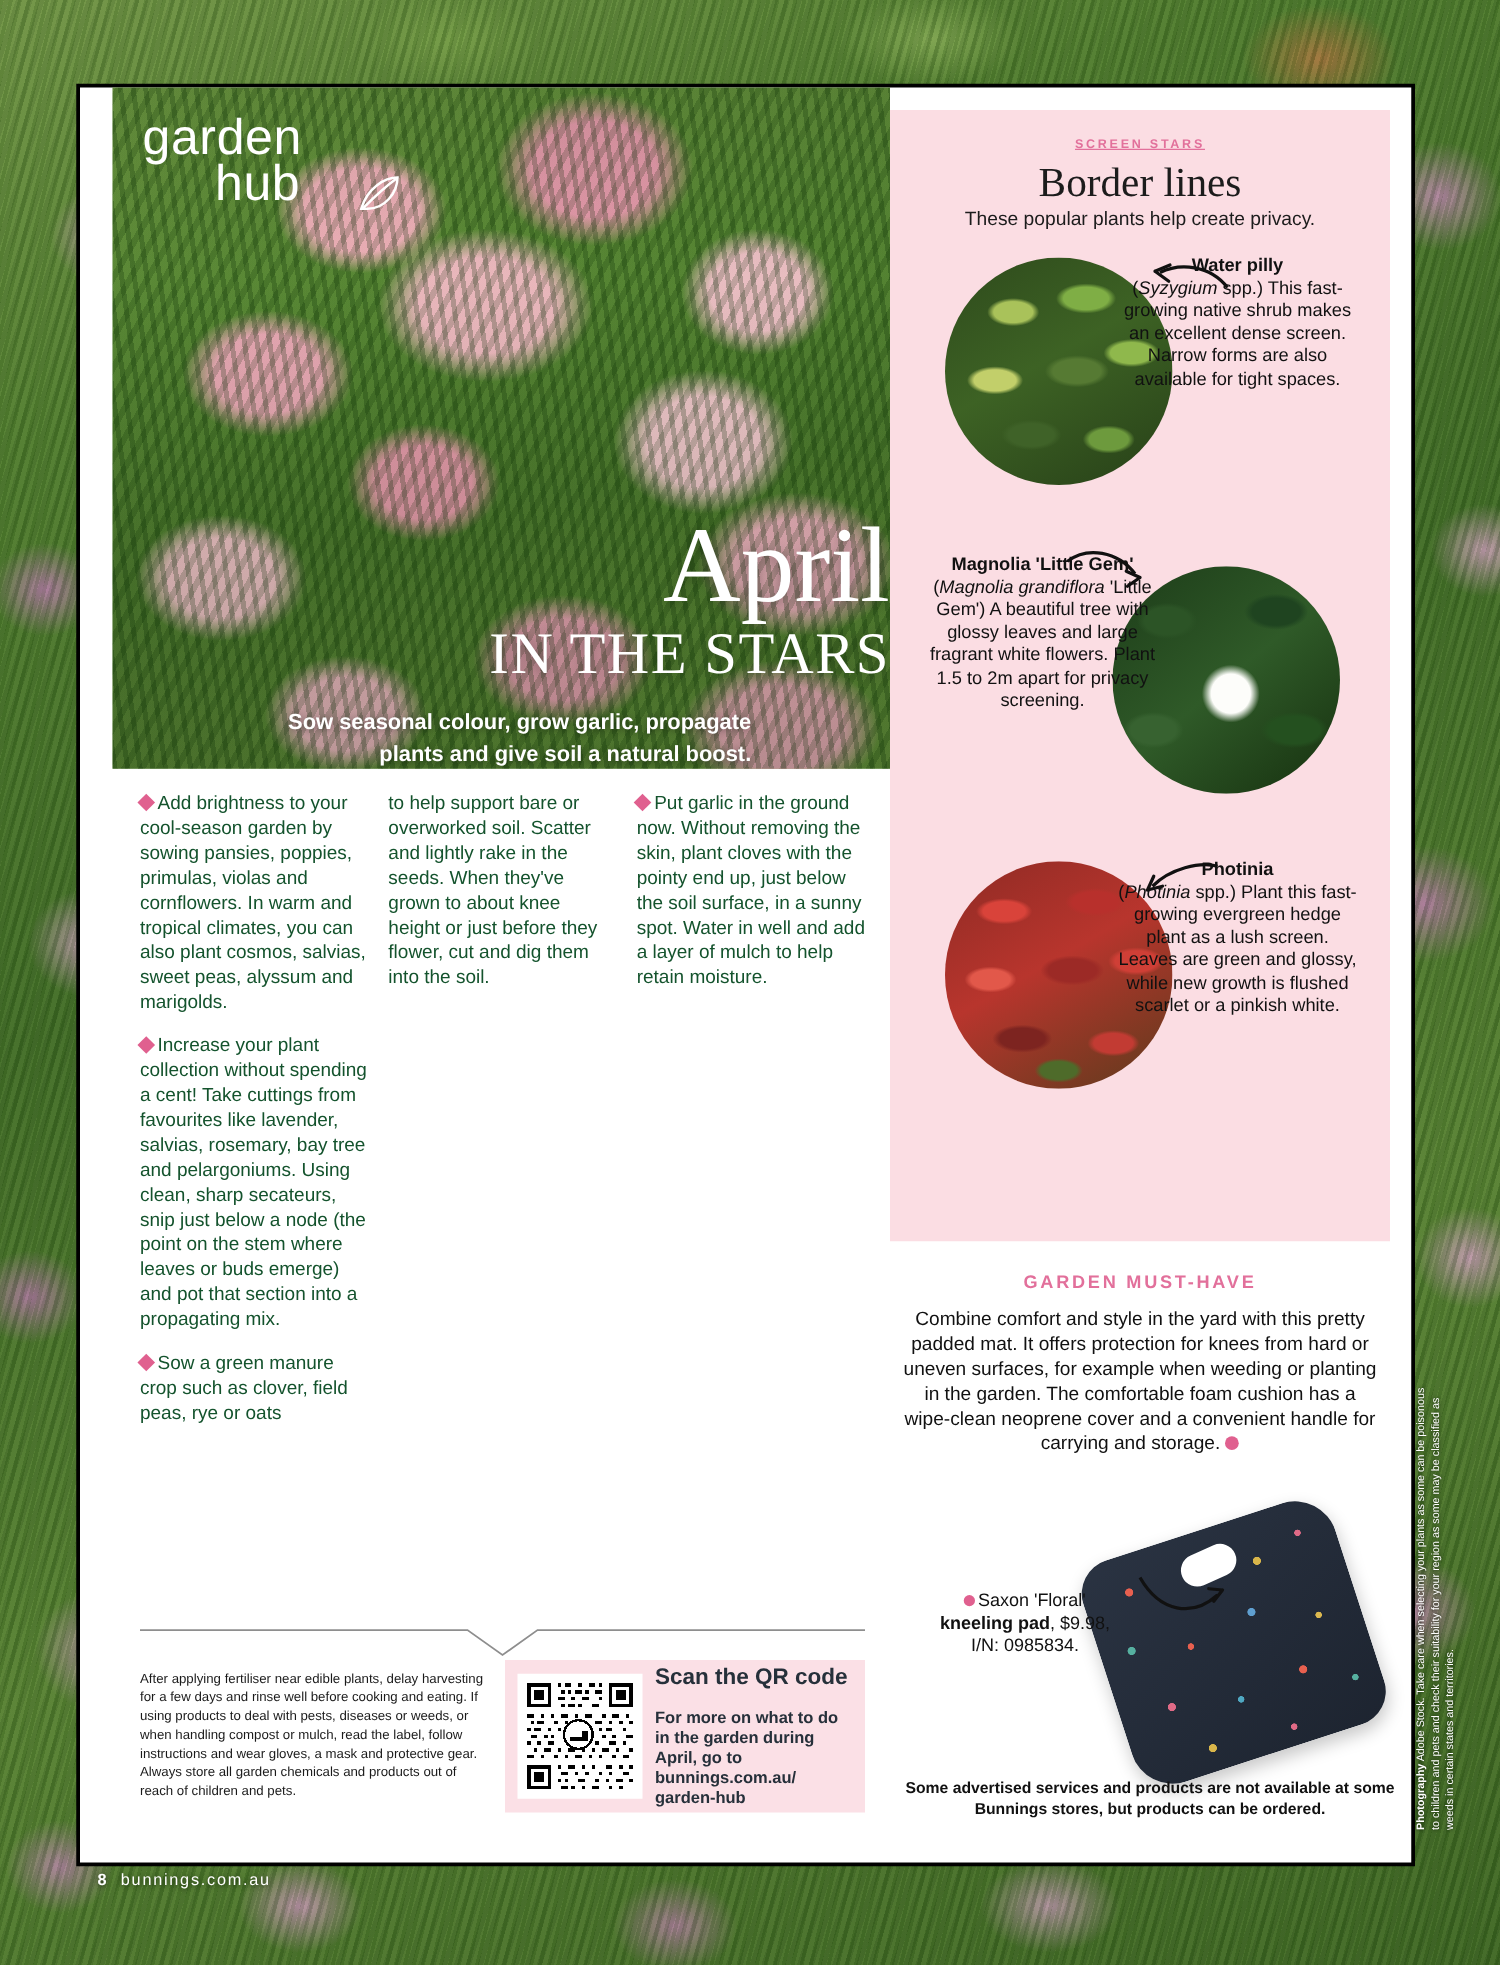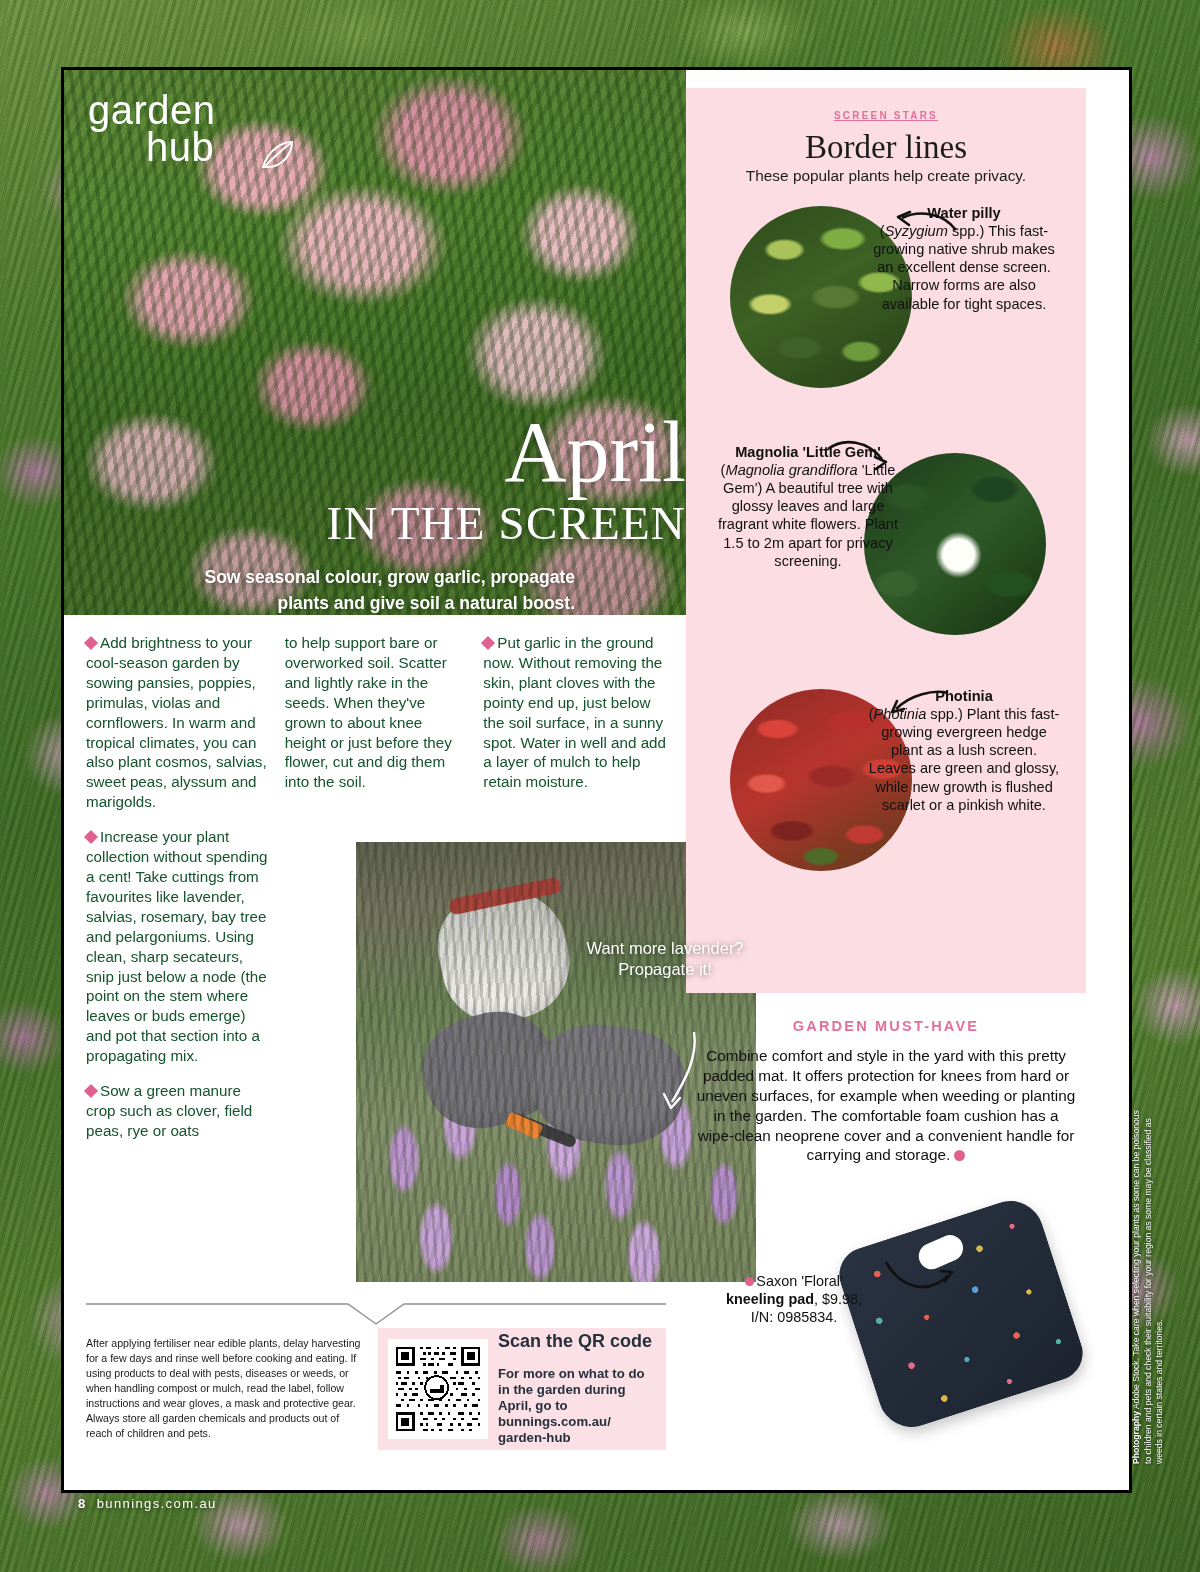--- a/index.html
+++ b/index.html
@@ -44,20 +44,21 @@
   }
 
   
   #sheet {
     position: absolute;
     left: 64px; top: 70px;
     width: 1065px; height: 1420px;
     background: #ffffff;
     box-shadow: 0 0 0 3px #000;
     display: flex;
+    padding-left: 26px;
   }
   .col-left  { width: 622px; position: relative; }
   .col-right { width: 443px; position: relative; padding: 0; }
 
   
   .hero {
     position: relative;
     height: 545px;
     overflow: hidden;
     background:
@@ -390,55 +391,40 @@
           <span class="l1">garden</span>
           <span class="l2">hub</span>
           <svg class="leaf" width="34" height="30" viewBox="0 0 34 30">
             <path d="M3 27 C8 10 22 2 32 2 C32 14 22 27 8 27 Z" fill="none" stroke="#fff" stroke-width="2"></path>
             <path d="M4 27 C12 19 24 8 31 3" stroke="#fff" stroke-width="2" fill="none"></path>
           </svg>
         </div>
 
         <div class="hero-title">
           <div class="t-month">April</div>
-          <div class="t-sub">IN THE SCREEN</div>
+          <div class="t-sub">IN THE STARS</div>
           <div class="t-desc">Sow seasonal colour, grow garlic, propagate plants and give soil a natural boost.</div>
         </div>
       </div>
     </div>
 
     <div class="body-cols">
       <div class="bcol">
         <p><span class="dia"></span><span>Add brightness to your cool-season garden by sowing pansies, poppies, primulas, violas and cornflowers. In warm and tropical climates, you can also plant cosmos, salvias, sweet peas, alyssum and marigolds.</span></p>
         <p><span class="dia"></span><span>Increase your plant collection without spending a cent! Take cuttings from favourites like lavender, salvias, rosemary, bay tree and pelargoniums. Using clean, sharp secateurs, snip just below a node (the point on the stem where leaves or buds emerge) and pot that section into a propagating mix.</span></p>
         <p><span class="dia"></span><span>Sow a green manure crop such as clover, field peas, rye or oats</span></p>
       </div>
       <div class="bcol">
         <p><span>to help support bare or overworked soil. Scatter and lightly rake in the seeds. When they've grown to about knee height or just before they flower, cut and dig them into the soil.</span></p>
       </div>
       <div class="bcol">
         <p><span class="dia"></span><span>Put garlic in the ground now. Without removing the skin, plant cloves with the pointy end up, just below the soil surface, in a sunny spot. Water in well and add a layer of mulch to help retain moisture.</span></p>
       </div>
     </div>
 
-    <div class="lav-wrap">
-      <div class="lav">
-        <div class="glove glove-a"></div>
-        <div class="cuff"></div>
-        <div class="glove glove-c"></div>
-        <div class="glove glove-b"></div>
-        <div class="secateur"></div>
-        <div class="secateur2"></div>
-      </div>
-      <div class="lav-cap">Want more lavender? Propagate it!</div>
-      <svg class="lav-arrow" width="46" height="92" viewBox="0 0 46 92">
-        <path d="M36 4 C40 30 26 54 14 74" stroke="#fff" stroke-width="2.4" fill="none"></path>
-        <path d="M6 66 L13 80 L22 70" stroke="#fff" stroke-width="2.4" fill="none" stroke-linecap="round" stroke-linejoin="round"></path>
-      </svg>
-    </div>
 
     <div class="rule-wrap">
       <svg class="rule-svg" width="580" height="26" viewBox="0 0 580 26">
         <path d="M0 2 L262 2 L290 22 L318 2 L580 2" stroke="#8e8e8e" stroke-width="1.4" fill="none"></path>
       </svg>
     </div>
 
     <div class="foot-row">
       <div class="foot-note">After applying fertiliser near edible plants, delay harvesting for a few days and rinse well before cooking and eating. If using products to deal with pests, diseases or weeds, or when handling compost or mulch, read the label, follow instructions and wear gloves, a mask and protective gear. Always store all garden chemicals and products out of reach of children and pets.</div>
       <div class="qr-box">
@@ -630,20 +616,21 @@
         <path d="M2 6 C18 34 44 38 64 20" stroke="#111" stroke-width="2.6" fill="none"></path>
         <path d="M68 16 L57 15 M68 16 L61 25" stroke="#111" stroke-width="2.6" fill="none" stroke-linecap="round"></path>
       </svg>
       <div class="prod-cap">
         <span class="small-dot"></span><span>Saxon 'Floral'</span><br>
         <b>kneeling pad</b><span>, $9.98,</span><br>
         <span>I/N: 0985834.</span>
       </div>
     </div>
 
+    <div class="avail-note">Some advertised services and products are not available at some Bunnings stores, but products can be ordered.</div>
   </div>
 </div>
 
 <div class="credit">
   <b>Photography</b><span> Adobe Stock. Take care when selecting your plants as some can be poisonous to children and pets and check their suitability for your region as some may be classified as weeds in certain states and territories.</span>
 </div>
 
 <div class="page-foot">
   <span class="pnum">8</span>
   <span>bunnings.com.au</span>

